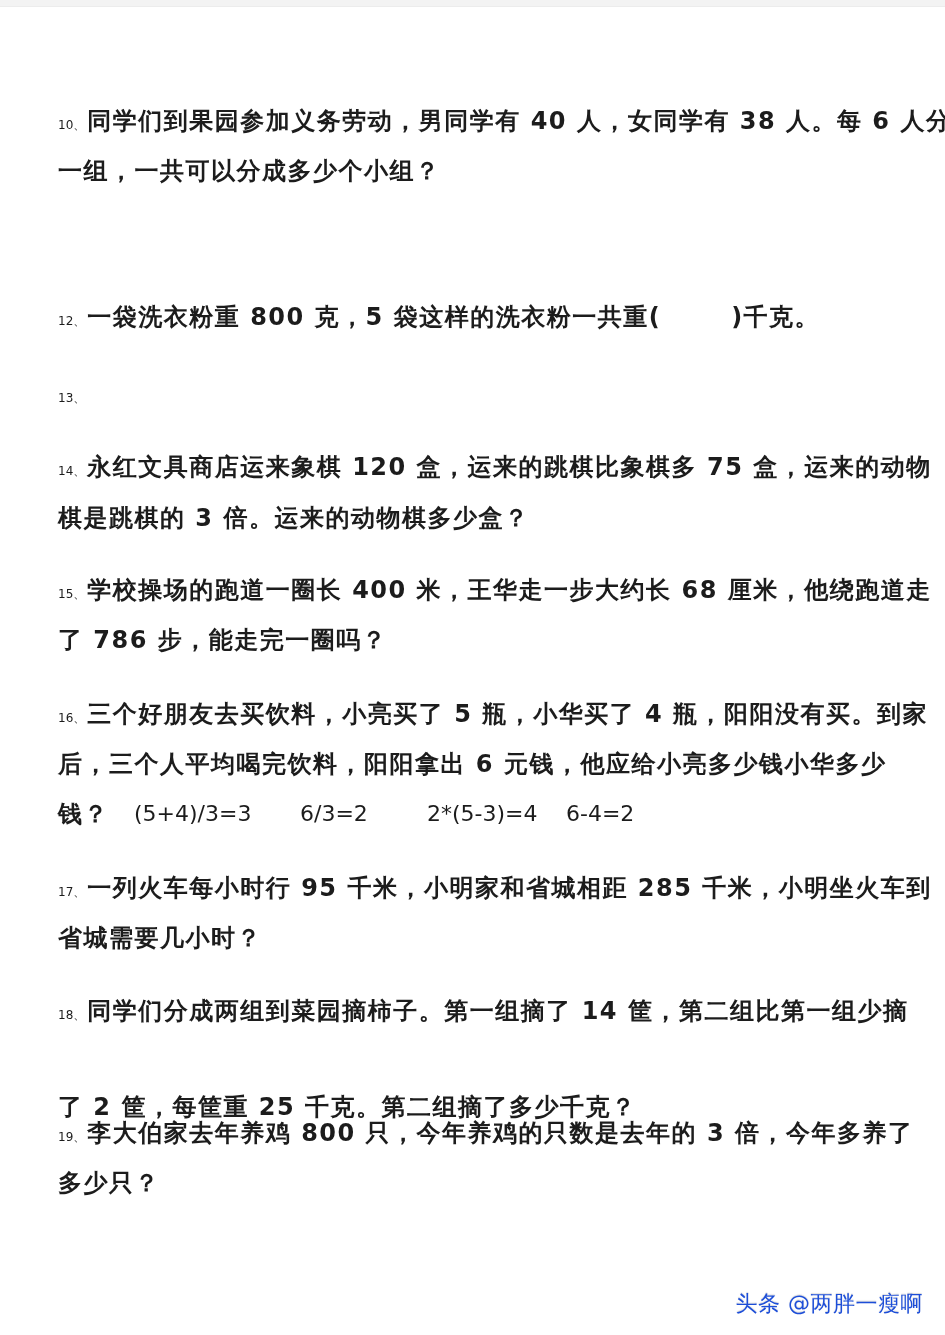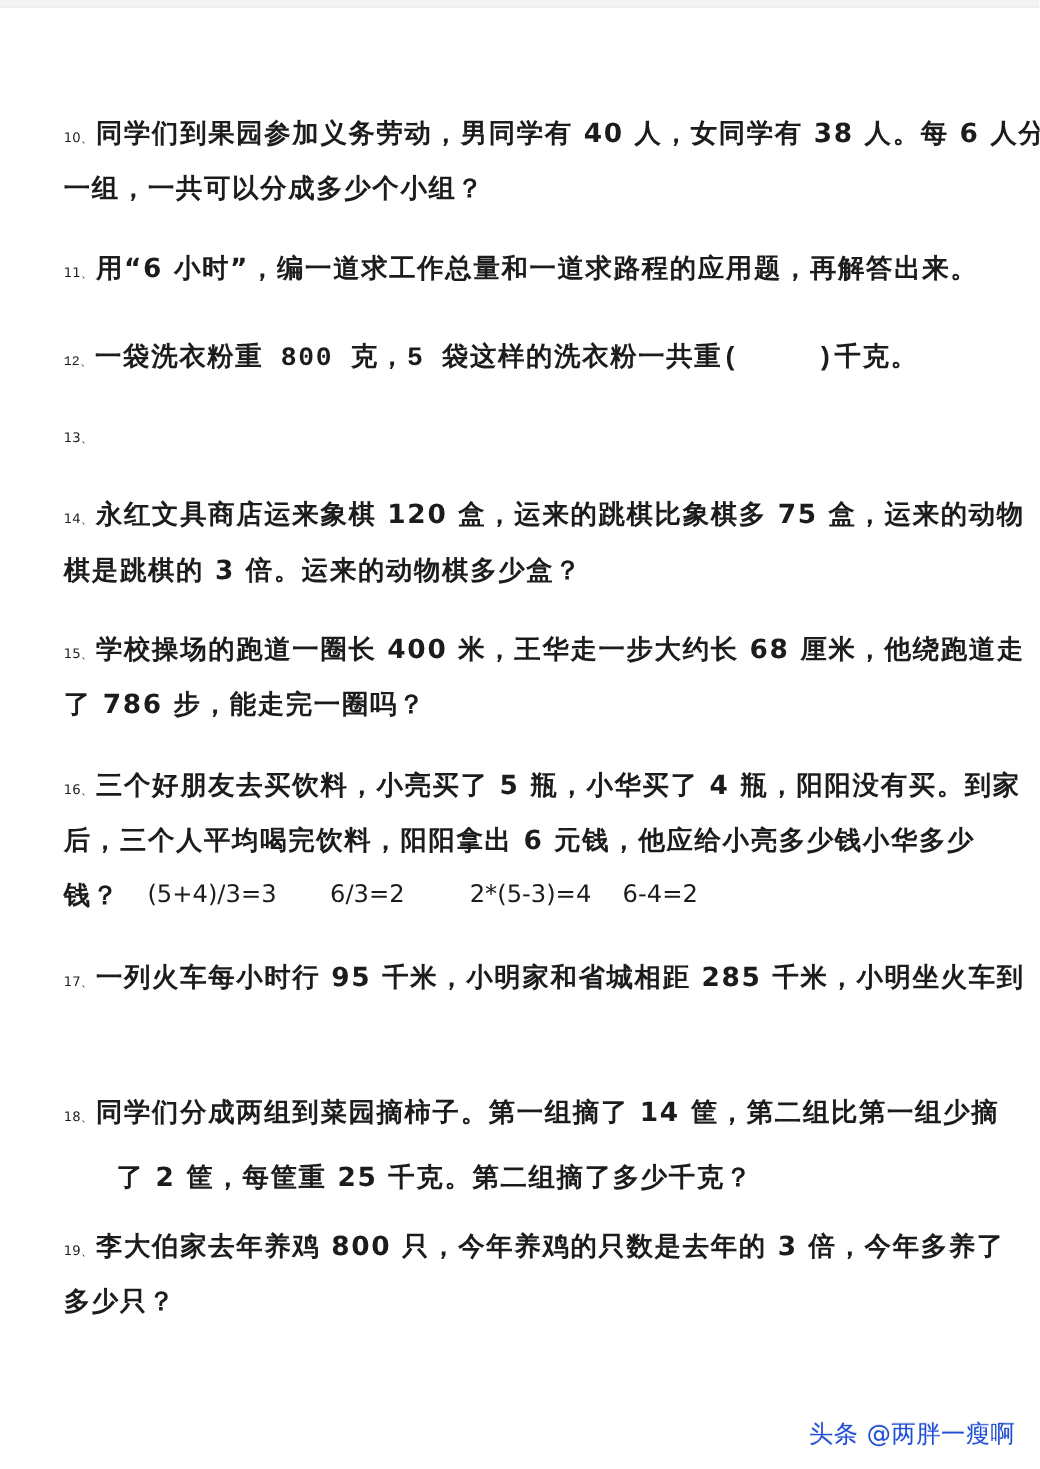--- a/index.html
+++ b/index.html
@@ -70,42 +70,42 @@
 </head>
 <body>
 
 <div class="top-strip"></div>
 
 <div class="page">
 
   <div class="line" style="top:106px;"><span class="num">10、</span><span>同学们到果园参加义务劳动，男同学有 40 人，女同学有 38 人。每 6 人分</span></div>
   <div class="line" style="top:156px;text-align:right;"><span>一组，一共可以分成多少个小组？</span></div>
 
-  <div class="line" style="top:229px;"><span class="num">11、</span><span>用“6 小时”，编一道求工作总量和一道求路程的应用题，再解答出来。</span></div>
 
-  <div class="line" style="top:312px;font-family:Liberation Mono, monospace;"><span class="num">12、</span><span>一袋洗衣粉重 800 克，5 袋这样的洗衣粉一共重(</span><span class="blank"></span><span>)千克。</span></div>
+  <div class="line" style="top:302px;"><span class="num">12、</span><span>一袋洗衣粉重 800 克，5 袋这样的洗衣粉一共重(</span><span class="blank"></span><span>)千克。</span></div>
 
   <div class="line" style="top:379px;"><span class="num">13、</span></div>
 
   <div class="line" style="top:452px;"><span class="num">14、</span><span>永红文具商店运来象棋 120 盒，运来的跳棋比象棋多 75 盒，运来的动物</span></div>
   <div class="line" style="top:503px;"><span>棋是跳棋的 3 倍。运来的动物棋多少盒？</span></div>
 
   <div class="line" style="top:575px;"><span class="num">15、</span><span>学校操场的跑道一圈长 400 米，王华走一步大约长 68 厘米，他绕跑道走</span></div>
   <div class="line" style="top:625px;"><span>了 786 步，能走完一圈吗？</span></div>
 
   <div class="line" style="top:699px;"><span class="num">16、</span><span>三个好朋友去买饮料，小亮买了 5 瓶，小华买了 4 瓶，阳阳没有买。到家</span></div>
   <div class="line" style="top:749px;"><span>后，三个人平均喝完饮料，阳阳拿出 6 元钱，他应给小亮多少钱小华多少</span></div>
   <div class="line" style="top:799px;"><span>钱？</span></div>
   <div class="eq" style="left:134px; top:799px;">(5+4)/3=3</div>
   <div class="eq" style="left:300px; top:799px;">6/3=2</div>
   <div class="eq" style="left:427px; top:799px;">2*(5-3)=4</div>
   <div class="eq" style="left:566px; top:799px;">6-4=2</div>
 
   <div class="line" style="top:873px;"><span class="num">17、</span><span>一列火车每小时行 95 千米，小明家和省城相距 285 千米，小明坐火车到</span></div>
+  <div class="line" style="top:923px;"><span>省城需要几小时？</span></div>
 
   <div class="line" style="top:996px;"><span class="num">18、</span><span>同学们分成两组到菜园摘柿子。第一组摘了 14 筐，第二组比第一组少摘</span></div>
-  <div class="line" style="top:1055px;margin-left:48px;"><span>了 2 筐，每筐重 25 千克。第二组摘了多少千克？</span></div>
+  <div class="line" style="top:1092px;"><span>了 2 筐，每筐重 25 千克。第二组摘了多少千克？</span></div>
 
   <div class="line" style="top:1118px;"><span class="num">19、</span><span>李大伯家去年养鸡 800 只，今年养鸡的只数是去年的 3 倍，今年多养了</span></div>
   <div class="line" style="top:1168px;"><span>多少只？</span></div>
 
   <div class="watermark">头条 @两胖一瘦啊</div>
 </div>
 
 </body></html>

